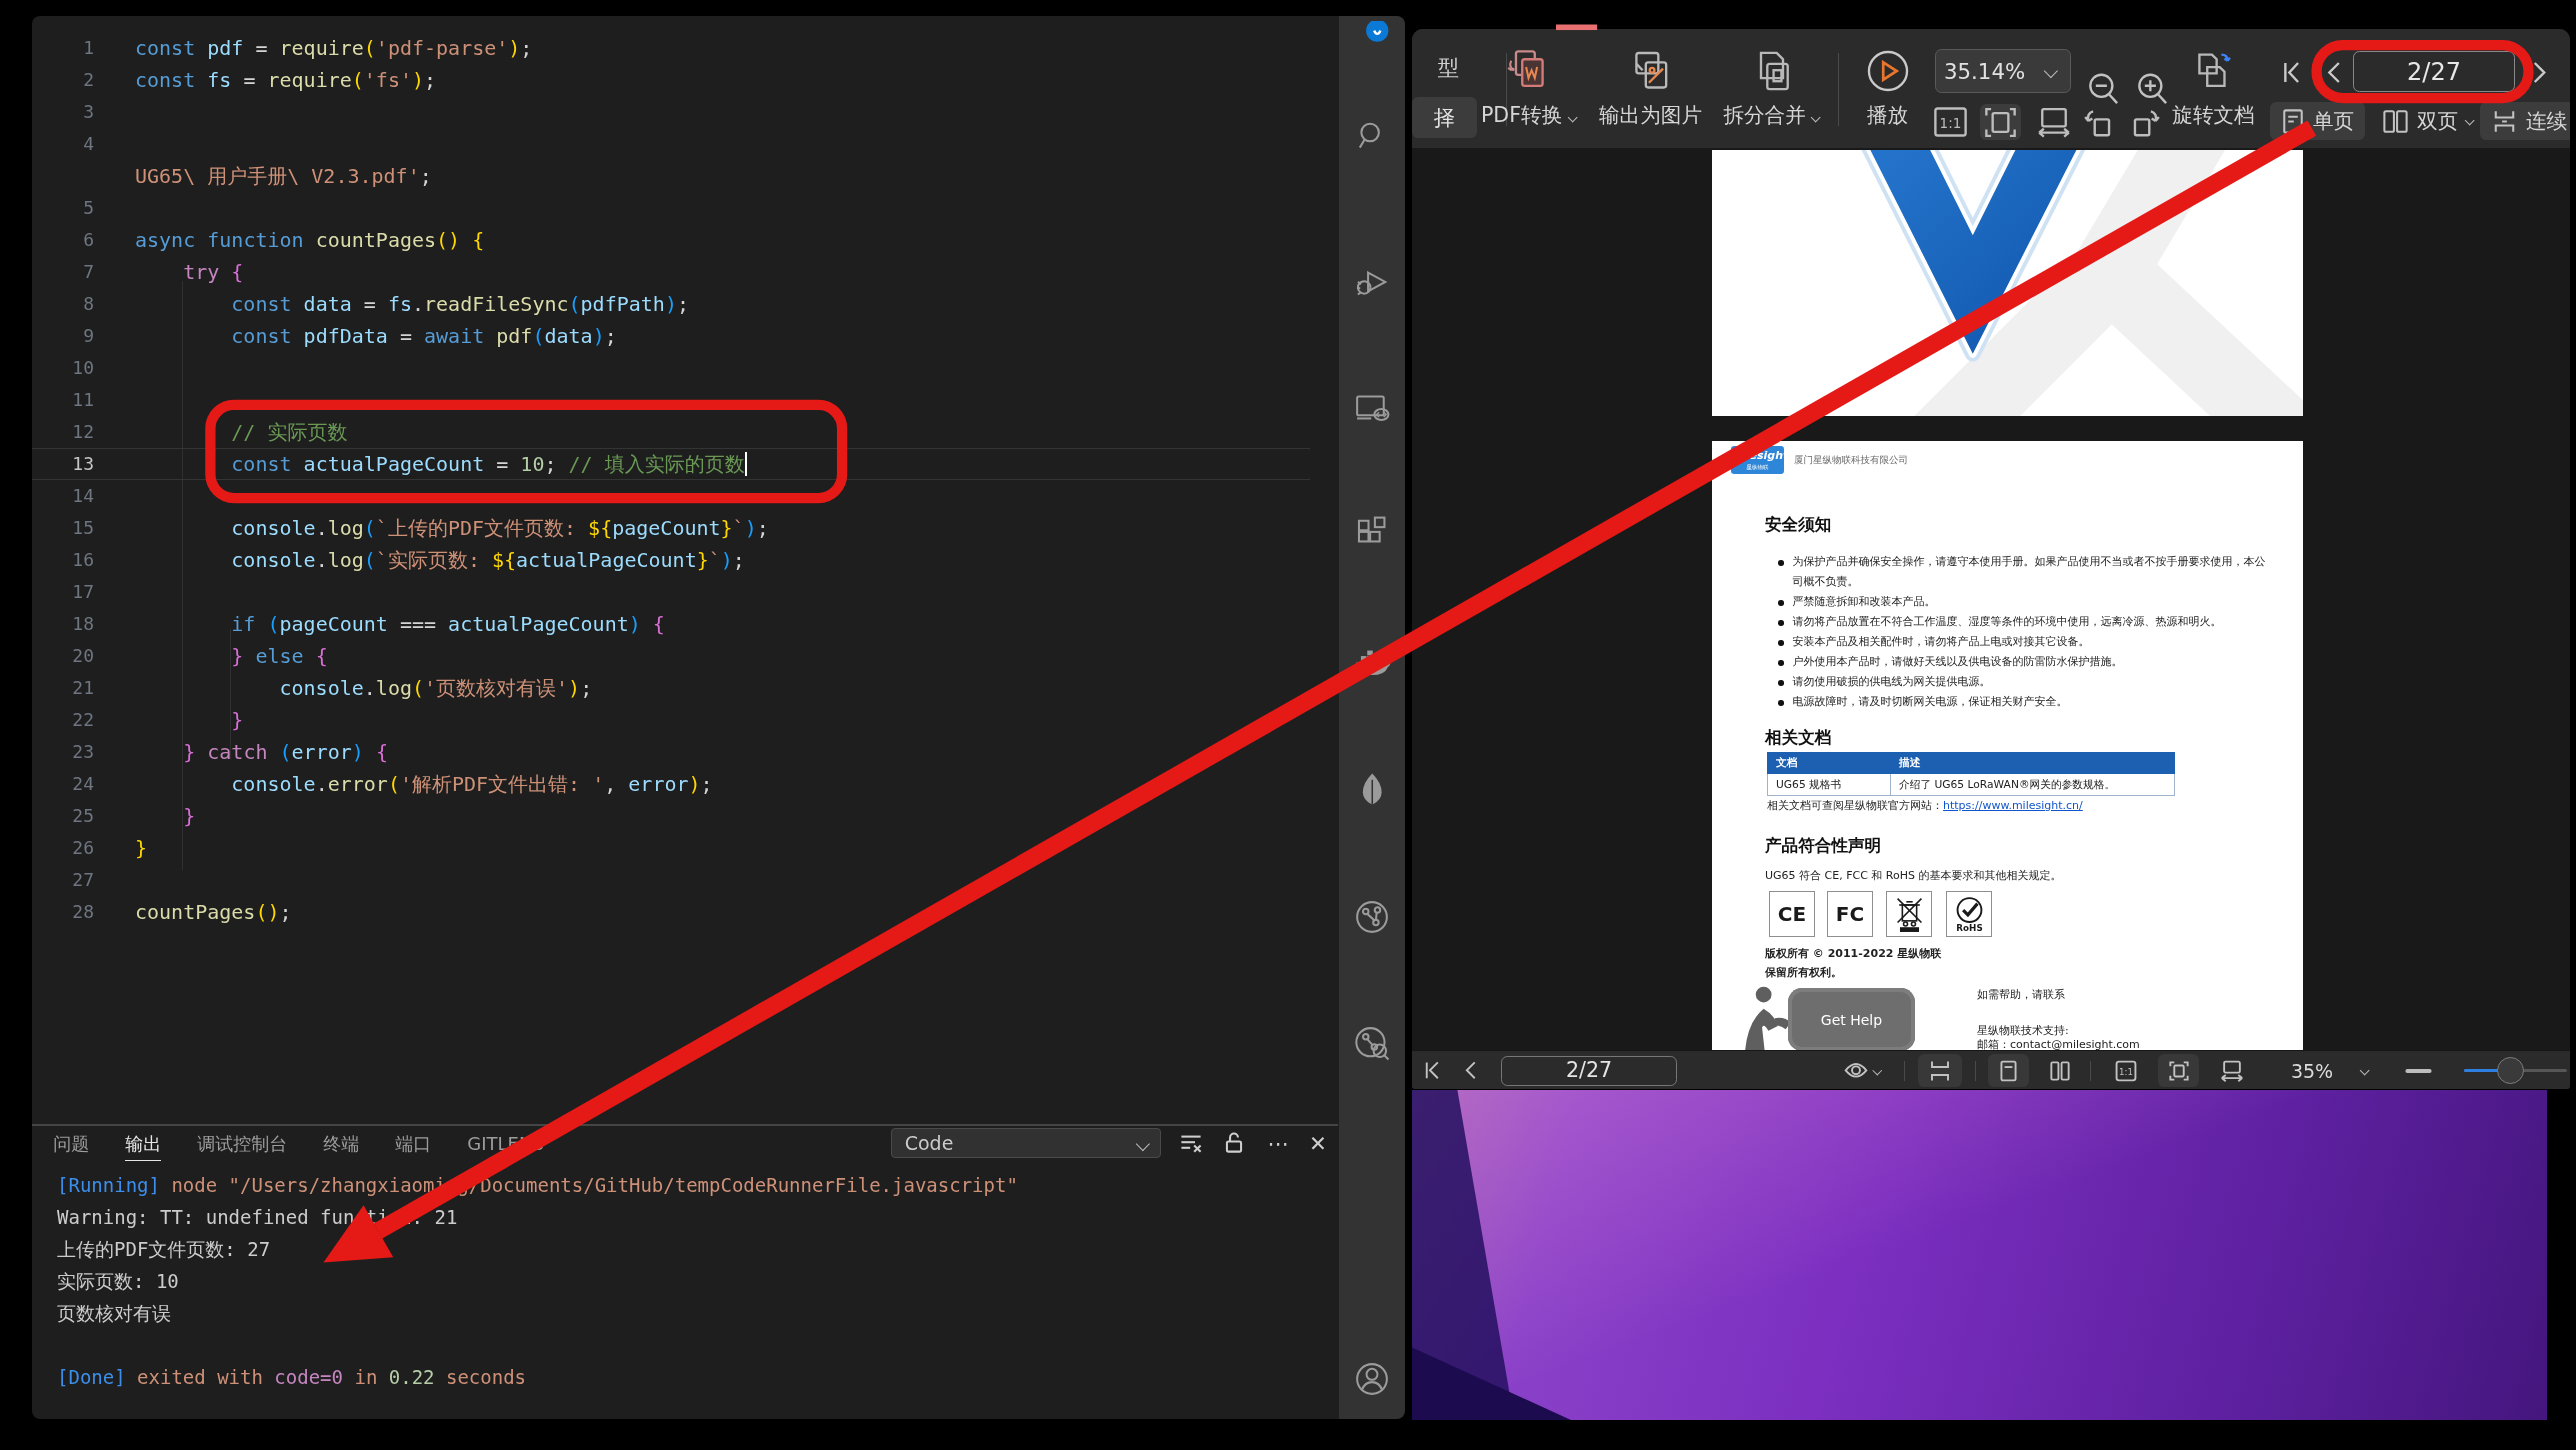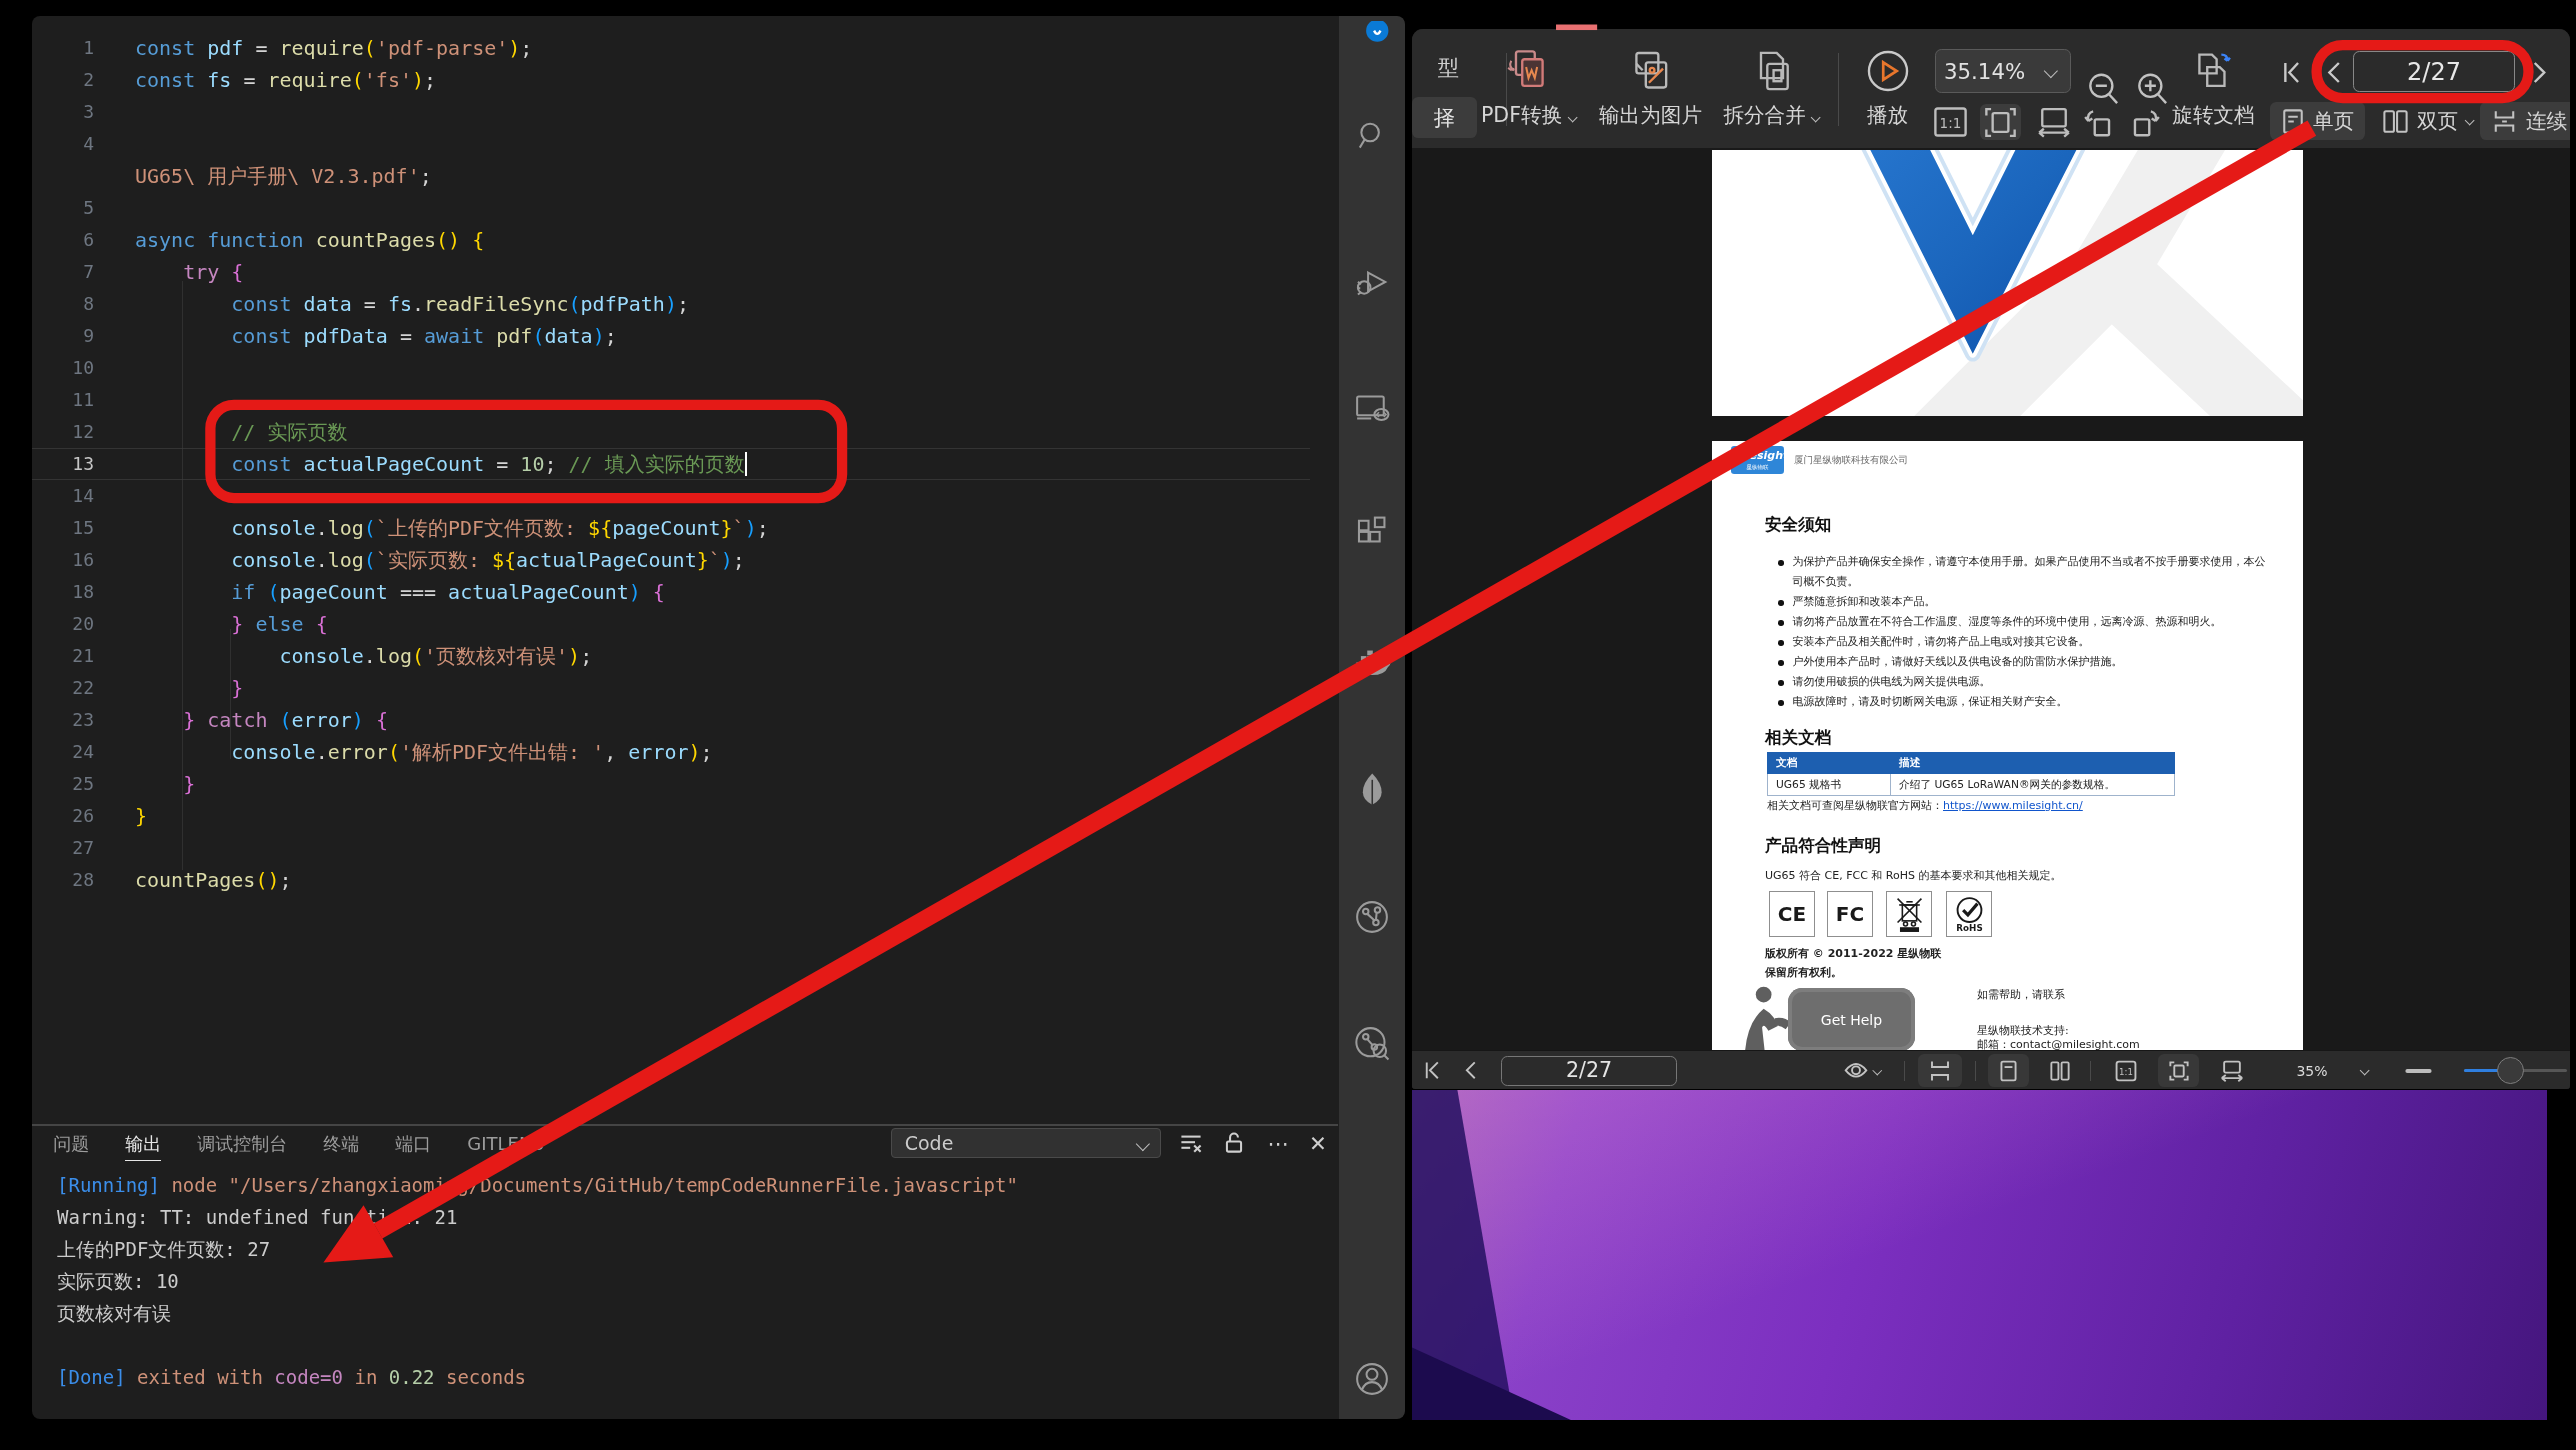--- a/index.html
+++ b/index.html
@@ -114,20 +114,21 @@
         <div class="crow"><span class="lnum">7</span><span><span class="tk-p">    </span><span class="tk-kc">try</span><span class="tk-p"> </span><span class="tk-bp">{</span></span></div>
         <div class="crow"><span class="lnum">8</span><span><span class="tk-p">        </span><span class="tk-k">const</span><span class="tk-p"> </span><span class="tk-v">data</span><span class="tk-p"> = </span><span class="tk-v">fs</span><span class="tk-p">.</span><span class="tk-f">readFileSync</span><span class="tk-bb">(</span><span class="tk-v">pdfPath</span><span class="tk-bb">)</span><span class="tk-p">;</span></span></div>
         <div class="crow"><span class="lnum">9</span><span><span class="tk-p">        </span><span class="tk-k">const</span><span class="tk-p"> </span><span class="tk-v">pdfData</span><span class="tk-p"> = </span><span class="tk-k">await</span><span class="tk-p"> </span><span class="tk-f">pdf</span><span class="tk-bb">(</span><span class="tk-v">data</span><span class="tk-bb">)</span><span class="tk-p">;</span></span></div>
         <div class="crow"><span class="lnum">10</span></div>
         <div class="crow"><span class="lnum">11</span><span></span></div>
         <div class="crow"><span class="lnum">12</span><span><span class="tk-c">        // 实际页数</span></span></div>
         <div class="crow hl"><span class="lnum">13</span><span><span class="tk-p">        </span><span class="tk-k">const</span><span class="tk-p"> </span><span class="tk-v">actualPageCount</span><span class="tk-p"> = </span><span class="tk-n">10</span><span class="tk-p">; </span><span class="tk-c">// 填入实际的页数</span><span class="caret"></span></span></div>
         <div class="crow"><span class="lnum">14</span><span></span></div>
         <div class="crow"><span class="lnum">15</span><span><span class="tk-p">        </span><span class="tk-v">console</span><span class="tk-p">.</span><span class="tk-f">log</span><span class="tk-bb">(</span><span class="tk-s">`上传的PDF文件页数: </span><span class="tk-b">${</span><span class="tk-v">pageCount</span><span class="tk-b">}</span><span class="tk-s">`</span><span class="tk-bb">)</span><span class="tk-p">;</span></span></div>
         <div class="crow"><span class="lnum">16</span><span><span class="tk-p">        </span><span class="tk-v">console</span><span class="tk-p">.</span><span class="tk-f">log</span><span class="tk-bb">(</span><span class="tk-s">`实际页数: </span><span class="tk-b">${</span><span class="tk-v">actualPageCount</span><span class="tk-b">}</span><span class="tk-s">`</span><span class="tk-bb">)</span><span class="tk-p">;</span></span></div>
+        <div class="crow"><span class="lnum">17</span><span></span></div>
         <div class="crow"><span class="lnum">18</span><span><span class="tk-p">        </span><span class="tk-k">if</span><span class="tk-p"> </span><span class="tk-bb">(</span><span class="tk-v">pageCount</span><span class="tk-p"> === </span><span class="tk-v">actualPageCount</span><span class="tk-bb">)</span><span class="tk-p"> </span><span class="tk-bp">{</span></span></div>
         <div class="crow"><span class="lnum">20</span><span><span class="tk-p">        </span><span class="tk-bp">}</span><span class="tk-p"> </span><span class="tk-k">else</span><span class="tk-p"> </span><span class="tk-bp">{</span></span></div>
         <div class="crow"><span class="lnum">21</span><span><span class="tk-p">            </span><span class="tk-v">console</span><span class="tk-p">.</span><span class="tk-f">log</span><span class="tk-b">(</span><span class="tk-s">'页数核对有误'</span><span class="tk-b">)</span><span class="tk-p">;</span></span></div>
         <div class="crow"><span class="lnum">22</span><span><span class="tk-p">        </span><span class="tk-bp">}</span></span></div>
         <div class="crow"><span class="lnum">23</span><span><span class="tk-p">    </span><span class="tk-bp">}</span><span class="tk-p"> </span><span class="tk-kc">catch</span><span class="tk-p"> </span><span class="tk-bb">(</span><span class="tk-v">error</span><span class="tk-bb">)</span><span class="tk-p"> </span><span class="tk-bp">{</span></span></div>
         <div class="crow"><span class="lnum">24</span><span><span class="tk-p">        </span><span class="tk-v">console</span><span class="tk-p">.</span><span class="tk-f">error</span><span class="tk-b">(</span><span class="tk-s">'解析PDF文件出错: '</span><span class="tk-p">, </span><span class="tk-v">error</span><span class="tk-b">)</span><span class="tk-p">;</span></span></div>
         <div class="crow"><span class="lnum">25</span><span><span class="tk-p">    </span><span class="tk-bp">}</span></span></div>
         <div class="crow"><span class="lnum">26</span><span><span class="tk-b">}</span></span></div>
         <div class="crow"><span class="lnum">27</span><span></span></div>
         <div class="crow"><span class="lnum">28</span><span><span class="tk-f">countPages</span><span class="tk-b">()</span><span class="tk-p">;</span></span></div>
@@ -587,21 +588,21 @@
             <path d="M8 3 h-5 v5 M20 3 h5 v5 M8 25 h-5 v-5 M20 25 h5 v-5"></path>
             <rect x="8" y="7" width="12" height="14" rx="1.5"></rect>
           </svg>
       </div>
       <div class="bb-ic" style="left:799px;width:41px;">
         <svg width="24" height="22" viewBox="0 0 30 28">
             <rect x="5" y="2" width="20" height="14" rx="2"></rect>
             <path d="M2 23 h26 M2 23 l5 -4 M2 23 l5 4 M28 23 l-5 -4 M28 23 l-5 4"></path>
           </svg>
       </div>
-      <div class="bb-ic" style="left:870px;width:60px;font-size:14px;color:#dcdcdc;">35%</div>
+      <div class="bb-ic" style="left:870px;width:60px;font-size:19px;color:#dcdcdc;">35%</div>
       <div class="bb-ic" style="left:942px;width:22px;">
           <span class="chev" style="width:6.3px;height:6.3px;"></span>
         </div>
       <div class="bb-ic" style="left:984px;width:44px;">
         <svg width="27" height="8" viewBox="0 0 34 10">
             <line x1="3" y1="5" x2="31" y2="5" stroke="#bdbdbd" stroke-width="5" stroke-linecap="round"></line>
           </svg>
       </div>
       <div class="abs" style="left:1052px;top:18px;width:103px;height:3.2px;background:#565656;border-radius:1.6px;"></div>
       <div class="abs" style="left:1052px;top:18px;width:46px;height:3.2px;background:#2f7fe0;border-radius:1.6px;"></div>

